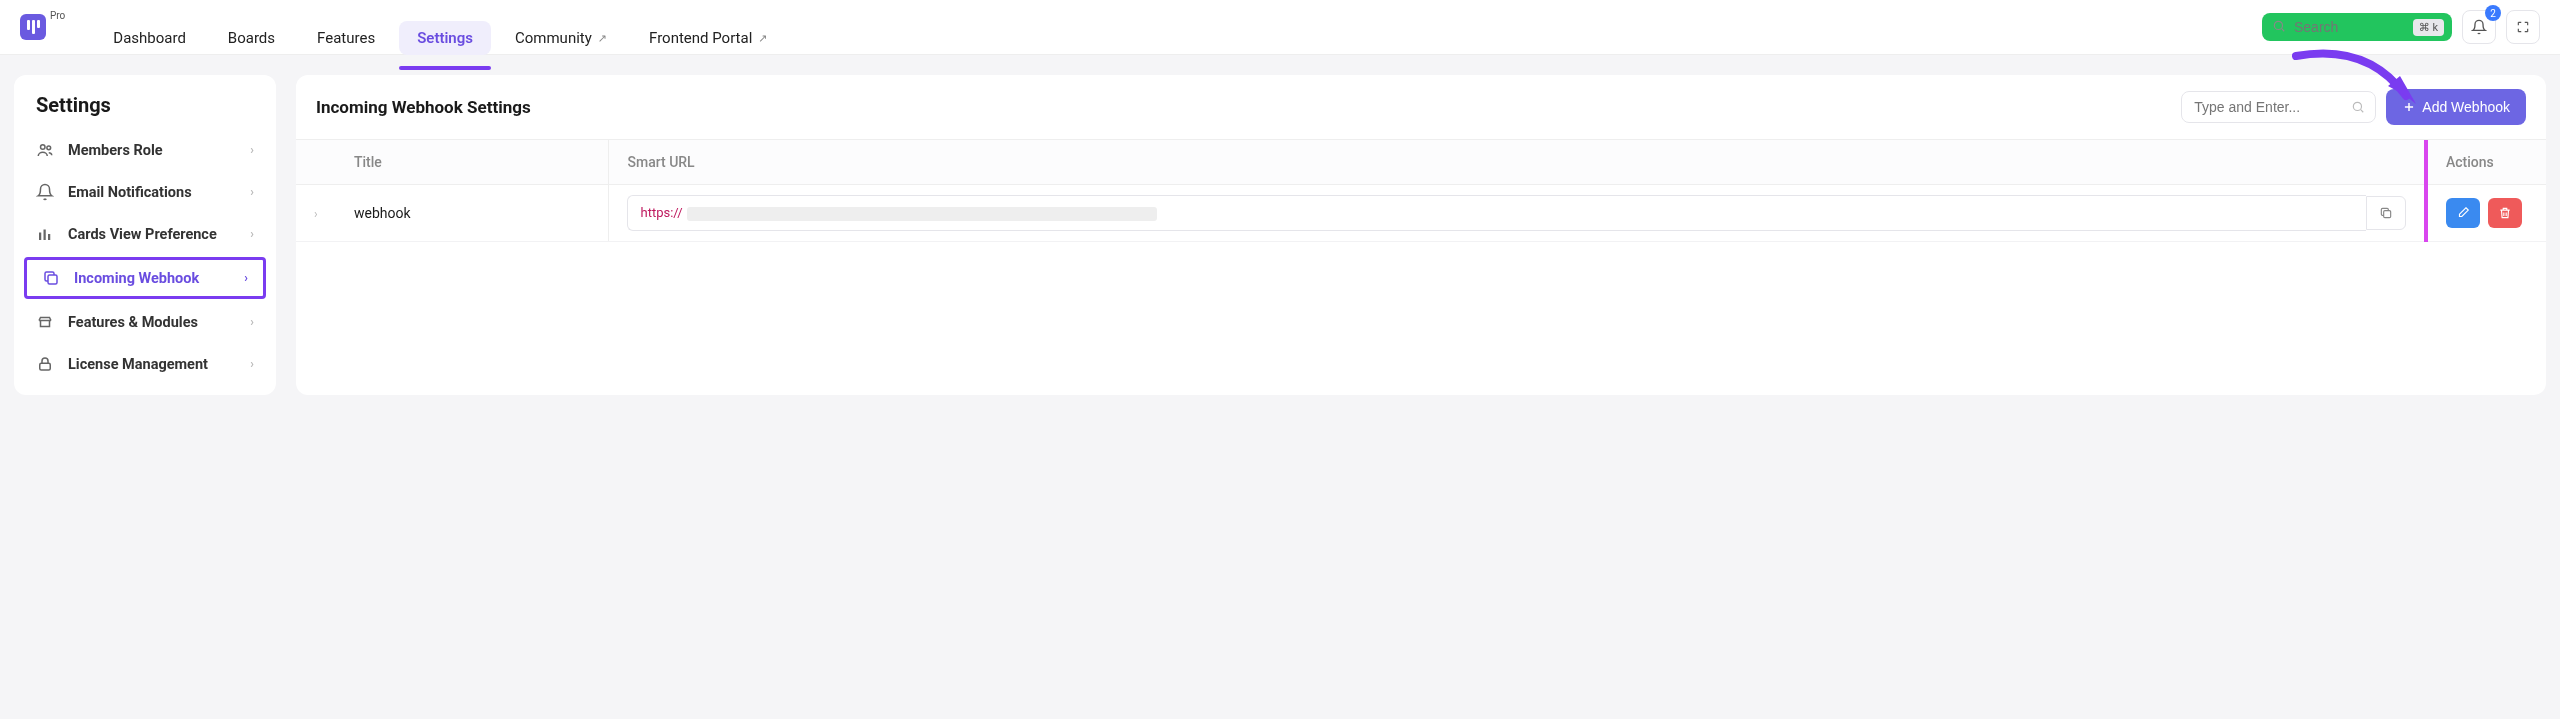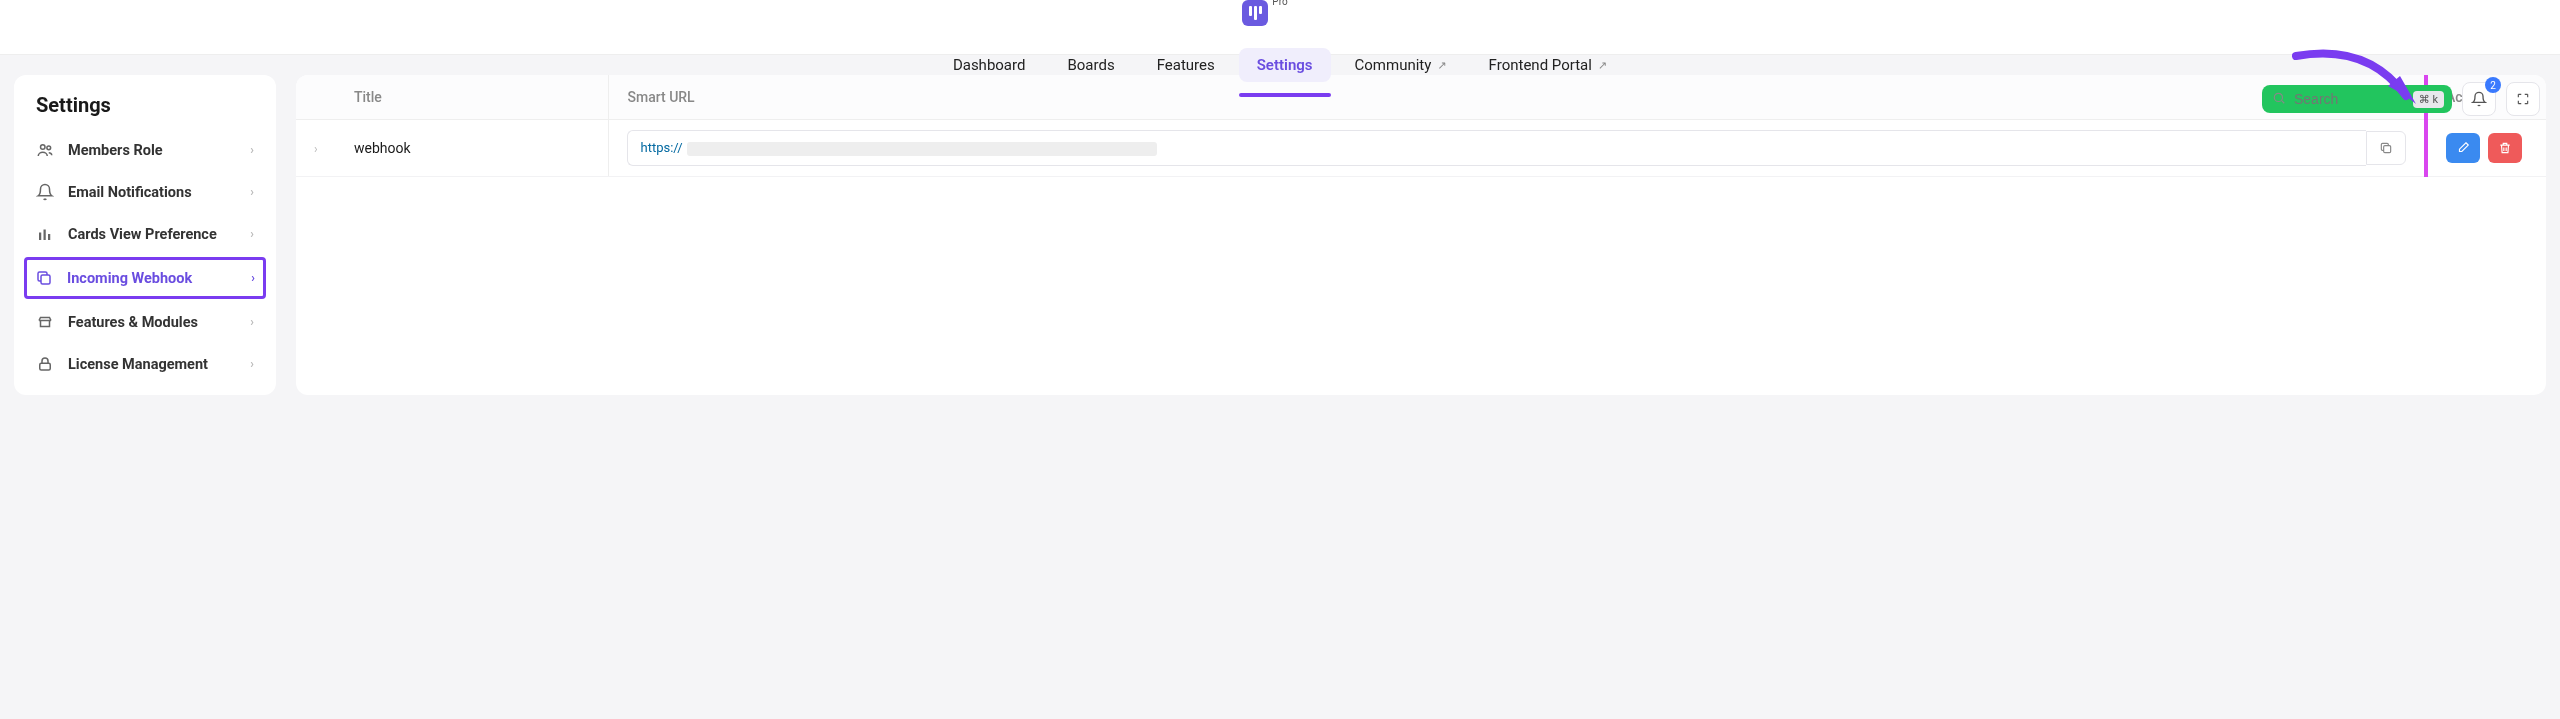--- a/index.html
+++ b/index.html
@@ -1,19 +1,19 @@
 <!DOCTYPE html>
 <html><head>
   <meta charset="utf-8">
   <style>
     * { box-sizing: border-box; margin: 0; padding: 0; }
     body { font-family: -apple-system, BlinkMacSystemFont, "Segoe UI", Roboto, sans-serif; background: #f5f5f7; color: #1a1a1a; }
 
     
-    .topbar { background: #fff; display: flex; align-items: center; padding: 0 20px; height: 55px; border-bottom: 1px solid #eee; position: relative; flex-direction: column; }
+    .topbar { background: #fff; display: flex; align-items: center; padding: 0 20px; height: 55px; border-bottom: 1px solid #eee; position: relative; }
     .logo-wrap { display: flex; align-items: flex-start; margin-right: 30px; }
     .logo-sq { width: 26px; height: 26px; background: #6a5ae0; border-radius: 6px; display:flex; align-items:center; justify-content:center; }
     .logo-bars { display:flex; gap:2px; }
     .logo-bars span { width:3px; background:#fff; border-radius:1px; }
     .logo-bars span:nth-child(1){height:10px}
     .logo-bars span:nth-child(2){height:14px}
     .logo-bars span:nth-child(3){height:8px}
     .pro-badge { font-size: 10px; color: #555; margin-left: 4px; margin-top:-4px;}
     .nav { display: flex; gap: 6px; align-items: center; margin-top: 22px; }
     .nav-item { padding: 8px 18px; font-size: 15px; color: #222; border-radius: 8px; cursor: pointer; display:flex; align-items:center; gap:6px; position:relative;}
@@ -30,40 +30,40 @@
 
     
     .main { display:flex; padding:20px 14px; gap:20px; align-items:flex-start;}
     .sidebar { width:262px; background:#fff; border-radius:12px; padding:18px 0 10px; min-height:320px;}
     .sidebar h2 { font-size:20px; font-weight:700; padding:0 22px 12px;}
     .side-item { display:flex; align-items:center; padding:12px 22px; font-size:14.5px; color:#333; cursor:pointer; gap:14px; position:relative;font-weight:bold;}
     .side-item .ico { color:#666; width:18px; display:flex; justify-content:center;}
     .side-item .chev { margin-left:auto; color:#bbb; font-size:12px;}
     .side-item.selected { color:#6a4de0;}
     .side-item.selected .ico, .side-item.selected .chev { color:#6a4de0;}
-    .selected-outline { border:3px solid #7a3cf0; margin:2px 10px; border-radius:4px; padding:9px 8px;}
+    .selected-outline { border:3px solid #7a3cf0; margin:2px 10px; border-radius:4px; padding:9px 15px;}
 
     
     .content { flex:1; background:#fff; border-radius:12px; overflow:hidden; min-height:320px;}
     .content-head { display:flex; align-items:center; padding:14px 20px; border-bottom:1px solid #eee;}
     .content-head h3 { font-size:17px; font-weight:700;}
     .content-head .spacer { flex:1;}
     .filter-box { border:1px solid #e5e5ea; border-radius:8px; padding:7px 34px 7px 12px; font-size:14px; color:#333; width:195px; position:relative;}
     .filter-box input { border:none; outline:none; width:100%; font-size:14px;}
     .filter-box .mag2 { position:absolute; right:10px; top:50%; transform:translateY(-50%); color:#bbb; font-size:14px;}
     .add-btn { margin-left:10px; background:#6d66e3; color:#fff; border:none; border-radius:8px; padding:10px 16px; font-size:14px; font-weight:500; display:flex; align-items:center; gap:6px; cursor:pointer;}
 
     
     table { width:100%; border-collapse:collapse;}
     thead th { text-align:left; font-size:14px; font-weight:500; color:#888; padding:14px 18px; border-bottom:1px solid #eee; background:#fcfcfd;}
     thead th:first-child { width:40px;}
     tbody td { padding:10px 18px; font-size:14px; border-bottom:1px solid #f2f2f4; vertical-align:middle;}
     .row-toggle { color:#bbb; cursor:pointer; font-size:12px;}
     .url-cell { display:flex; align-items:center; gap:0;}
-    .url-input { flex:1; border:1px solid #e5e5ea; border-right:none; border-radius:6px 0 0 6px; padding:9px 12px; font-size:13px; color:#0369a1; background:#fff; position:relative;}
+    .url-input { flex:1; border:1px solid #e5e5ea; border-right:none; border-radius:6px 0 0 6px; padding:9px 12px; font-size:13px; color:#be185d; background:#fff; position:relative;}
     .url-input .masked { display:inline-block; width:470px; height:14px; vertical-align:middle; margin-left:4px; background:#eee; border-radius:3px;}
     .copy-btn { border:1px solid #e5e5ea; border-radius:0 6px 6px 0; padding:9px 12px; background:#fff; color:#888; cursor:pointer; font-size:13px;}
     .actions-wrap { display:flex; gap:8px;}
     .a-btn { width:34px; height:30px; border-radius:6px; display:flex; align-items:center; justify-content:center; color:#fff; cursor:pointer; font-size:13px;}
     .a-edit { background:#3a8af0;}
     .a-del { background:#ef5a5a;}
     th.col-actions, td.col-actions { border-left:4px solid #d946ef; width:120px;}
     th.col-url, td.col-url { border-left:1px solid #eee;}
 
     
@@ -210,20 +210,42 @@
             <rect x="5" y="11" width="14" height="9" rx="2"></rect>
             <path d="M8 11V8a4 4 0 018 0v3"></path>
           </svg>
       </span>
       <span>License Management</span>
       <span class="chev">›</span>
     </div>
   </div>
 
   <div class="content">
+    <div class="content-head">
+      <h3>Incoming Webhook Settings</h3>
+      <div class="spacer"></div>
+      <div class="filter-box">
+        <input type="text" placeholder="Type and Enter..." style="">
+        <span class="mag2">
+          <svg width="14" height="14" viewBox="0 0 24 24" fill="none" stroke="currentColor" stroke-width="2">
+              <circle cx="11" cy="11" r="7"></circle>
+              <line x1="21" y1="21" x2="16.65" y2="16.65"></line>
+            </svg>
+        </span>
+      </div>
+      <button class="add-btn">
+        <span>
+          <svg width="14" height="14" viewBox="0 0 24 24" fill="none" stroke="currentColor" stroke-width="2.5">
+              <line x1="12" y1="5" x2="12" y2="19"></line>
+              <line x1="5" y1="12" x2="19" y2="12"></line>
+            </svg>
+        </span>
+        <span>Add Webhook</span>
+      </button>
+    </div>
 
     <table>
       <thead>
         <tr>
           <th></th>
           <th>Title</th>
           <th class="col-url">Smart URL</th>
           <th class="col-actions">Actions</th>
         </tr>
       </thead>

